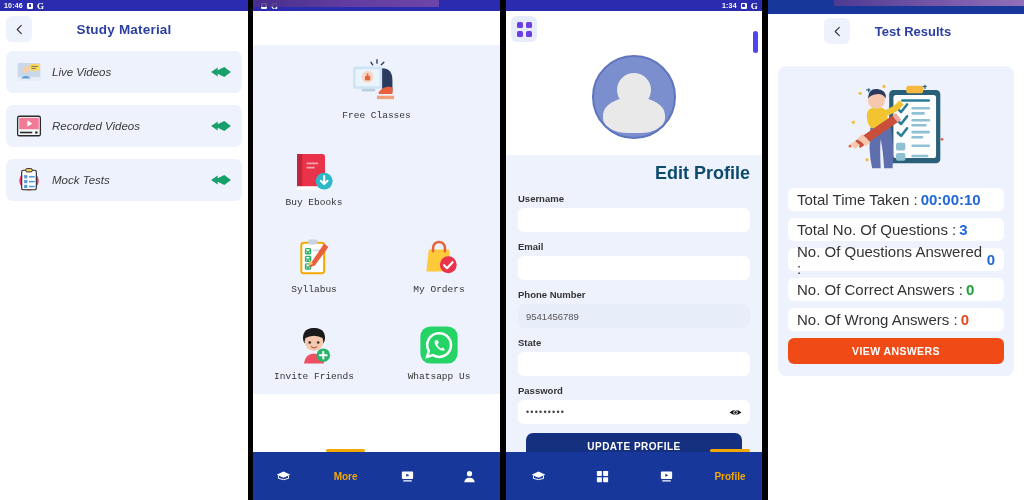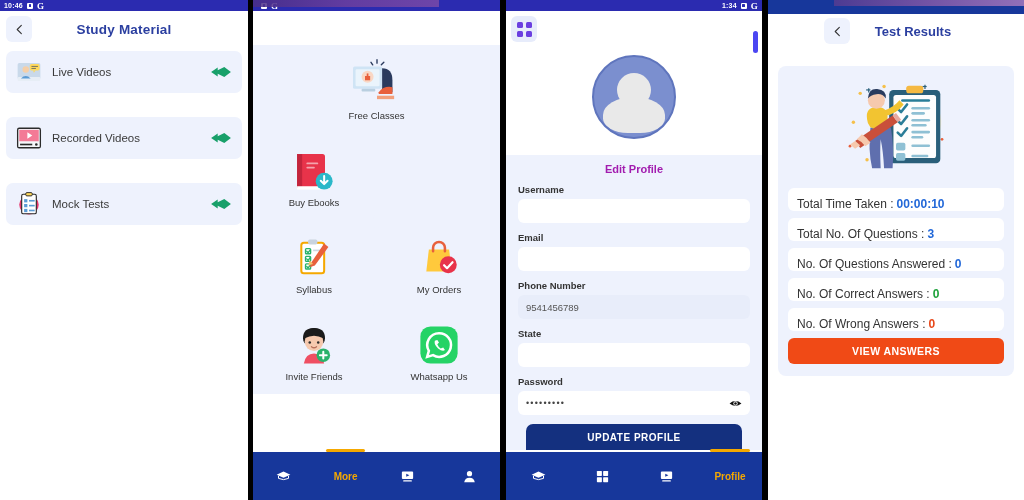--- a/index.html
+++ b/index.html
@@ -33,39 +33,40 @@
   }
   .backbtn svg { width:11px;height:11px; }
   .p1-title {
     flex:1; text-align:center; color:#2b3fa0; font-size:13.5px; font-weight:bold;
     margin-right:26px; letter-spacing:.2px;
   }
   .sm-list { padding: 4px 6px 0 6px; }
   .sm-item {
     display:flex; align-items:center; gap:10px;
     background:#eef2fd; border-radius:7px;
-    height:42px; margin-bottom:24px; padding:0 10px;
+    height:42px; margin-bottom:12px; padding:0 10px;font-style:italic;
   }
   .sm-ico { width:26px;height:26px;flex:0 0 auto; }
   .sm-label { flex:1; font-size:11.5px; color:#3a3a3a; }
   .arrow-green { width:22px;height:14px;flex:0 0 auto; }
 
   
   #p2 { left: 250px; width: 250px; border-left:3px solid #000; }
   .p2-ghost {
     position:absolute; top:0; left:0; width:186px; height:7px;
     background:linear-gradient(90deg,#4a2f86,#6c3f9e,#7a4aa8);
     opacity:.85; z-index:6;
   }
   .p2-topbar { height:34px; background:#fff; }
   .grid-area { background:#eef2fd; }
   .tile {
     background:#eef2fd; border-radius:6px;
     display:flex; flex-direction:column; align-items:center; justify-content:center;
     gap:4px;
+    font-family:Liberation Mono, monospace;
   }
   .tile-label { font-size:9.5px; color:#333; }
   .tile-wide { height:88px; margin:0 0 3px 0; }
   .grid2 { display:grid; grid-template-columns:1fr 1fr; gap:3px; }
   .grid2 .tile { height:84px; }
   .p2-white { background:#fff; height:50px; }
 
   .bottomnav {
     position:absolute; bottom:0; left:0; right:0; height:48px;
     background:#17379b; display:flex; align-items:center;
@@ -83,21 +84,21 @@
     background:#e7ecfb; display:flex;align-items:center;justify-content:center;
   }
   .gridbtn .dots{display:grid;grid-template-columns:repeat(2,6px);grid-template-rows:repeat(2,6px);gap:3px;}
   .gridbtn .dots i{display:block;width:6px;height:6px;background:#6b3fe0;border-radius:1.5px;}
   .p3-scrollthumb{position:absolute;right:4px;top:20px;width:5px;height:22px;background:#4b46f2;border-radius:3px;}
   .avatar-wrap{background:#fff;display:flex;justify-content:center;padding:10px 0 16px;}
   .avatar{width:84px;height:84px;border-radius:50%;background:#7b8fcf;border:2px solid #5f75bd;position:relative;overflow:hidden;}
   .avatar .head{position:absolute;top:16px;left:50%;transform:translateX(-50%);width:34px;height:34px;border-radius:50%;background:#e9e9e9;}
   .avatar .body{position:absolute;bottom:4px;left:50%;transform:translateX(-50%);width:62px;height:36px;border-radius:50% 50% 40% 40%;background:#e9e9e9;}
   .form{background:#eef2fd;padding:8px 12px 0 12px;}
-  .form-title{text-align:center;color:#a21caf;font-size:11px;font-weight:bold;margin-bottom:9px;}
+  .form-title{text-align:right;color:#0c4a6e;font-size:18px;font-weight:bold;margin-bottom:9px;}
   .f-label{font-size:9.5px;color:#333;margin-bottom:4px;font-weight:bold;}
   .f-input{
     height:24px;background:#fff;border-radius:6px;margin-bottom:9px;
     display:flex;align-items:center;padding:0 8px;font-size:9.5px;color:#555;
   }
   .f-input.filled{background:#e8edfa;color:#555;}
   .f-input.pw{justify-content:space-between;}
   .dots-pw{letter-spacing:1.2px;font-size:9px;color:#444;}
   .eye{width:13px;height:13px;}
   .update-btn{
@@ -108,21 +109,21 @@
 
   
   #p4 { left: 765px; width: 259px; border-left:3px solid #000; }
   .p4-strip{height:14px;background:#17379b;}
   .p4-header{height:34px;display:flex;align-items:center;padding:0 22px;background:#fff;margin-left:34px;}
   .p4-title{flex:1;text-align:center;color:#2b3fa0;font-size:13px;font-weight:bold;margin-right:26px;}
   .result-card{margin:18px 10px 0 10px;background:#eef2fd;border-radius:8px;padding:12px 10px;}
   .illus{display:flex;justify-content:center;margin-bottom:12px;}
   .res-row{
     background:#fff;border-radius:6px;height:23px;margin-bottom:7px;
-    display:flex;align-items:flex-end;padding:0 9px;font-size:12px;color:#333;
+    display:flex;align-items:center;padding:0 9px;font-size:15px;color:#333;
   }
   .res-val{font-weight:bold;margin-left:3px;}
   .view-btn{
     background:#f04a16;color:#fff;border-radius:6px;height:26px;
     display:flex;align-items:center;justify-content:center;
     font-size:10.5px;font-weight:bold;letter-spacing:.4px;margin-top:3px;
   }
   .p4-ghost{position:absolute;top:0;right:0;width:190px;height:6px;background:linear-gradient(90deg,#5a3c90,#8a5ba8,#b07ec0);opacity:.8;}
 </style>
 </head>

